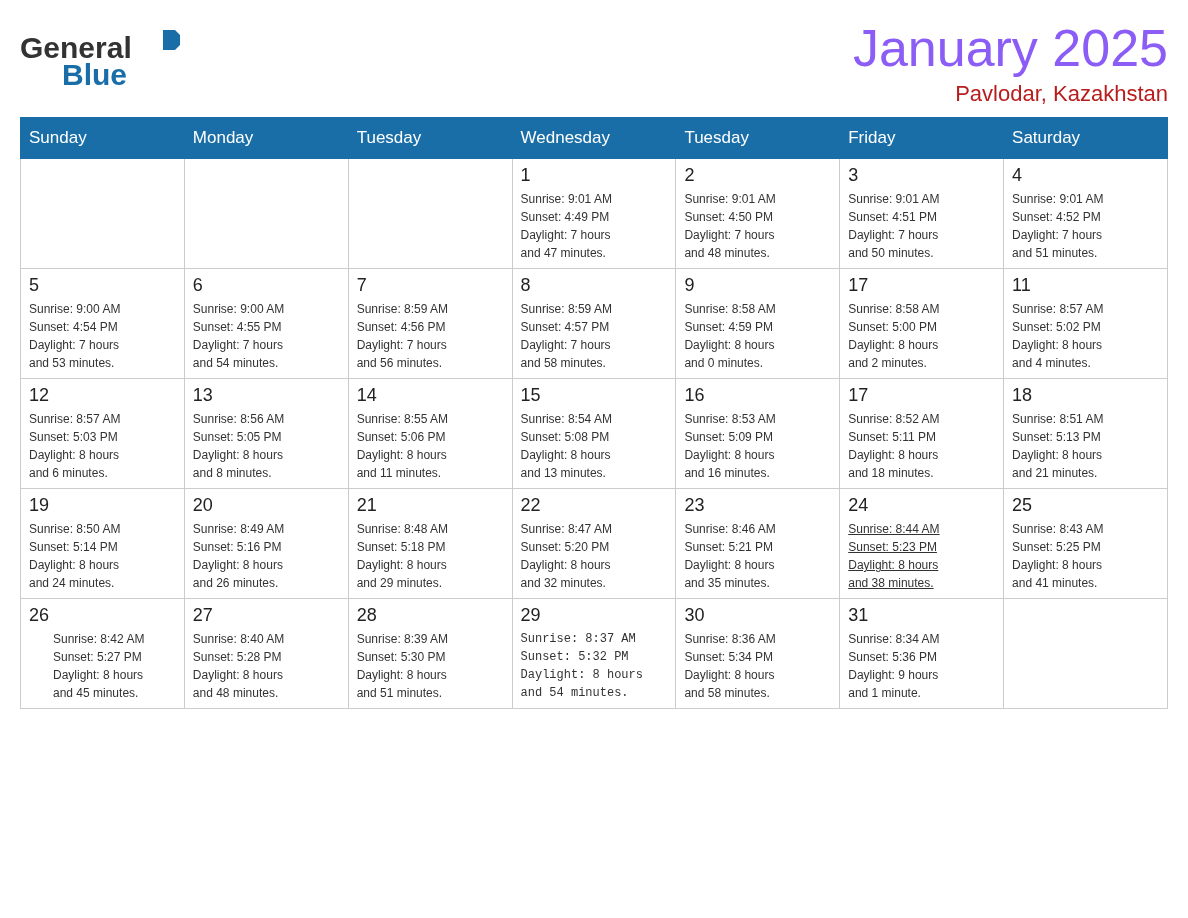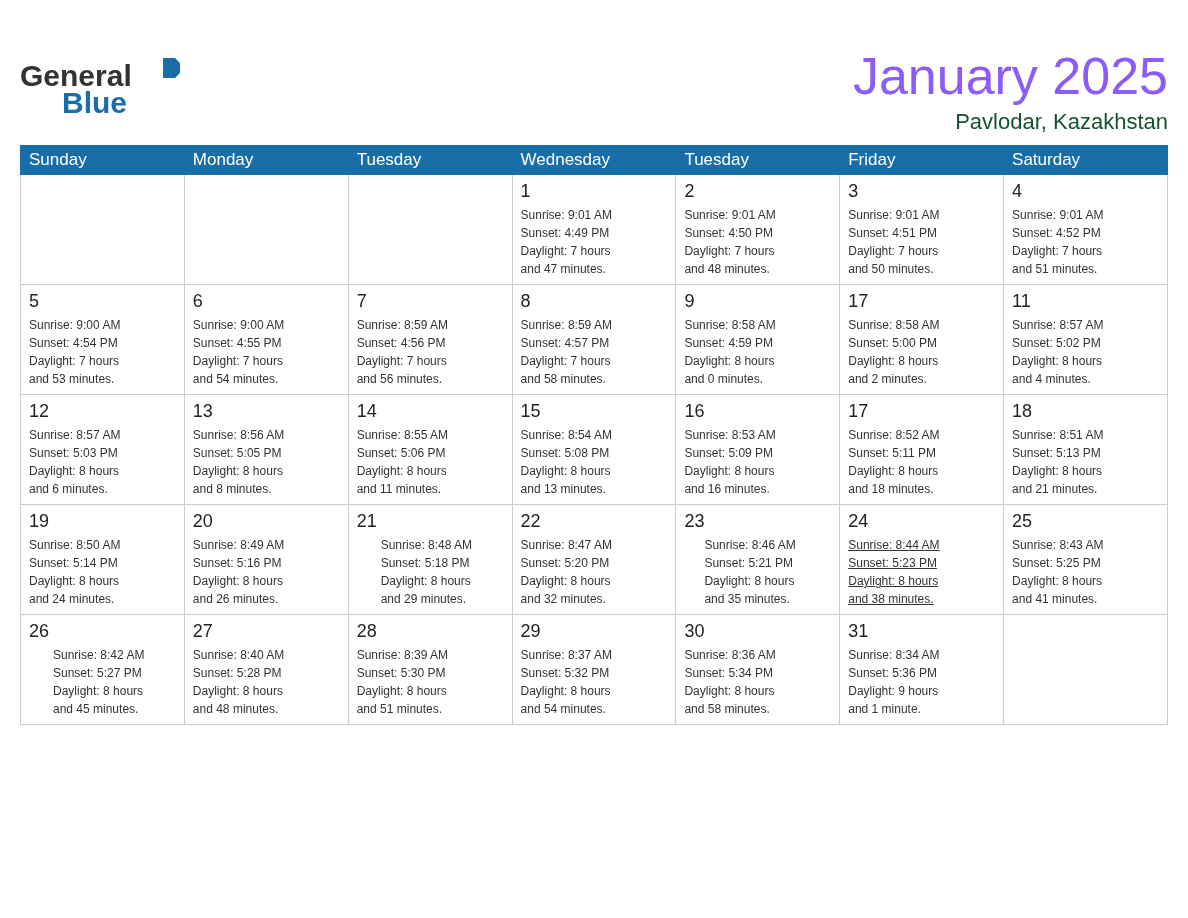--- a/index.html
+++ b/index.html
@@ -8,52 +8,51 @@
       background: #fff;
       width: 1188px;
       min-height: 918px;
       padding: 20px;
     }
     .header {
       display: flex;
       justify-content: space-between;
       align-items: flex-start;
       margin-bottom: 10px;
-      margin-top: 28px;
     }
     .logo {
       display: flex;
       flex-direction: column;
       align-items: flex-start;
     }
     .title-section {
       text-align: right;
     }
     .month-title {
       font-size: 52px;
       font-weight: normal;
       color: #8b5cf6;
       line-height: 1.1;
     }
     .location {
       font-size: 22px;
-      color: #14532d;
+      color: #b91c1c;
       margin-top: 4px;
     }
     .calendar {
       width: 100%;
       border-collapse: collapse;
       margin-top: 10px;
     }
     .calendar th {
       background-color: #1a6ea8;
       color: #fff;
       font-size: 17px;
       font-weight: normal;
-      padding: 4px 8px;
+      padding: 10px 8px;
       text-align: left;
       border: 1px solid #1a6ea8;
     }
     .calendar td {
       border: 1px solid #ccc;
       vertical-align: top;
       padding: 6px 8px;
       width: 14.28%;
       min-height: 110px;
       font-size: 13px;
@@ -254,35 +253,35 @@
         </td>
         <td>
           <span class="day-number">20</span>
           <div class="day-info" style="white-space: pre-line;">Sunrise: 8:49 AM
 Sunset: 5:16 PM
 Daylight: 8 hours
 and 26 minutes.</div>
         </td>
         <td>
           <span class="day-number">21</span>
-          <div class="day-info" style="white-space: pre-line; margin-left: 24px;">Sunrise: 8:48 AM
+          <div class="day-info" style="white-space: pre-line;">Sunrise: 8:48 AM
 Sunset: 5:18 PM
 Daylight: 8 hours
 and 29 minutes.</div>
         </td>
         <td>
           <span class="day-number">22</span>
           <div class="day-info" style="white-space: pre-line;">Sunrise: 8:47 AM
 Sunset: 5:20 PM
 Daylight: 8 hours
 and 32 minutes.</div>
         </td>
         <td>
           <span class="day-number">23</span>
-          <div class="day-info" style="white-space: pre-line; margin-left: 20px;">Sunrise: 8:46 AM
+          <div class="day-info" style="white-space: pre-line;">Sunrise: 8:46 AM
 Sunset: 5:21 PM
 Daylight: 8 hours
 and 35 minutes.</div>
         </td>
         <td>
           <span class="day-number">24</span>
           <div class="day-info" style="white-space: pre-line; text-decoration: underline;">Sunrise: 8:44 AM
 Sunset: 5:23 PM
 Daylight: 8 hours
 and 38 minutes.</div>
@@ -312,21 +311,21 @@
         </td>
         <td>
           <span class="day-number">28</span>
           <div class="day-info" style="white-space: pre-line;">Sunrise: 8:39 AM
 Sunset: 5:30 PM
 Daylight: 8 hours
 and 51 minutes.</div>
         </td>
         <td>
           <span class="day-number">29</span>
-          <div class="day-info" style="white-space: pre-line;">Sunrise: 8:37 AM
+          <div class="day-info" style="white-space: pre-line; font-family: Liberation Mono, monospace;">Sunrise: 8:37 AM
 Sunset: 5:32 PM
 Daylight: 8 hours
 and 54 minutes.</div>
         </td>
         <td>
           <span class="day-number">30</span>
           <div class="day-info" style="white-space: pre-line;">Sunrise: 8:36 AM
 Sunset: 5:34 PM
 Daylight: 8 hours
 and 58 minutes.</div>

